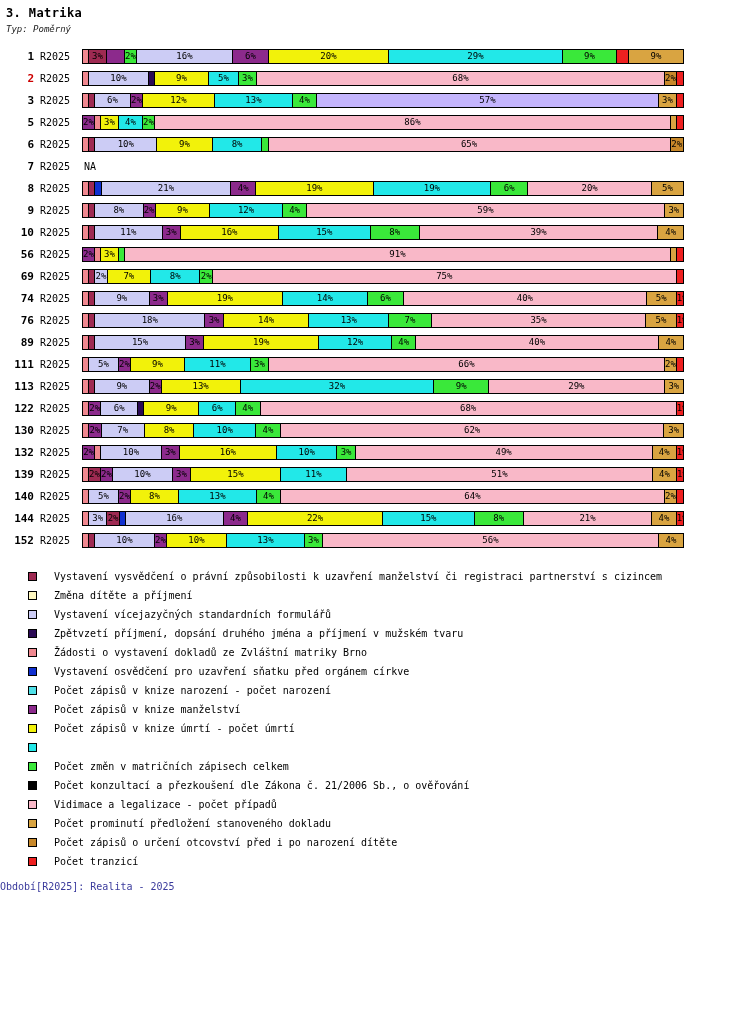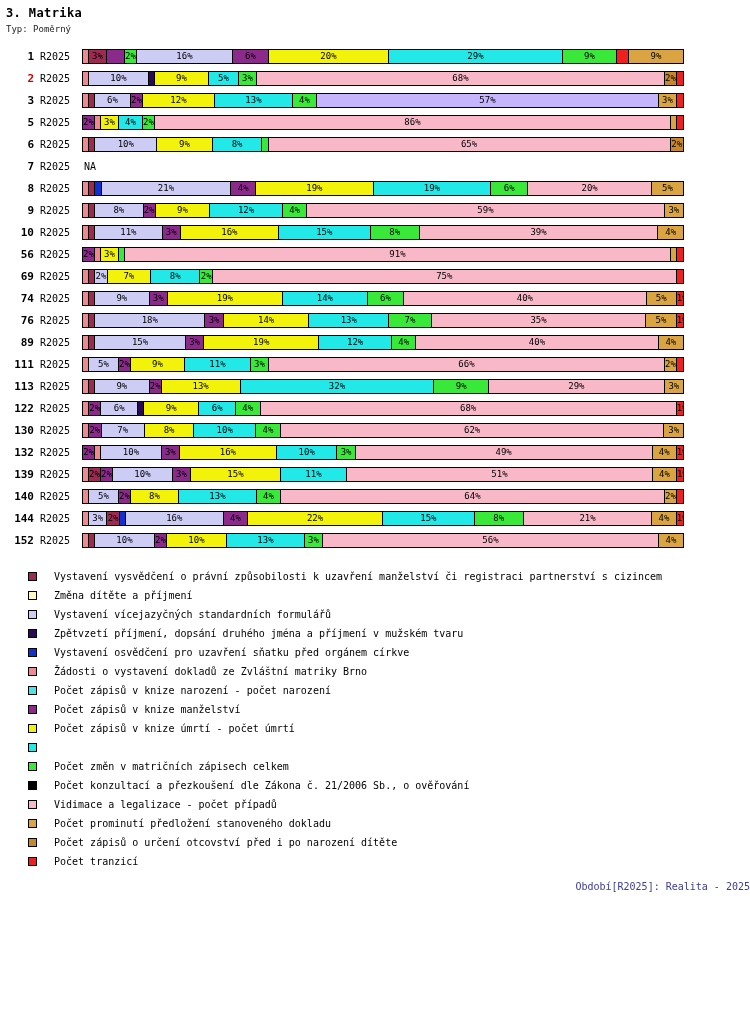--- a/index.html
+++ b/index.html
@@ -30,20 +30,21 @@
     font-size: 12px;
     font-weight: bold;
     letter-spacing: 0.4px;
     margin: 3px 0 0 0;
     white-space: nowrap;
   }
   .h-type {
     font-size: 9px;
     margin: 4px 0 0 0;
     color: #222;
+    font-style: italic;
   }
 
   .chart {
     position: relative;
     margin-top: 14px;
   }
   .row {
     display: flex;
     align-items: center;
     height: 17px;
@@ -109,21 +110,21 @@
     margin-right: 9px;
     flex: 0 0 auto;
   }
   .legend-text {
     font-size: 10px;
     white-space: nowrap;
     margin-left: 8px;
   }
   .footer {
     margin-top: 10px;
-    text-align: right;
+    text-align: left;
     font-size: 10px;
     color: #3a3a9c;
   }
 </style>
 </head>
 <body>
 
 <div class="header">
   <div class="h-title">3. Matrika</div>
   <div class="h-type">Typ: Poměrný</div>
@@ -483,28 +484,28 @@
     </div>
     <div class="legend-item">
       <span class="swatch" style="background: rgb(204, 204, 245);"></span>
       <span class="legend-text">Vystavení vícejazyčných standardních formulářů</span>
     </div>
     <div class="legend-item">
       <span class="swatch" style="background: rgb(43, 10, 85);"></span>
       <span class="legend-text">Zpětvzetí příjmení, dopsání druhého jména a příjmení v mužském tvaru</span>
     </div>
     <div class="legend-item">
+      <span class="swatch" style="background: rgb(240, 136, 144);"></span>
+      <span class="legend-text">Žádosti o vystavení dokladů ze Zvláštní matriky Brno</span>
+    </div>
+    <div class="legend-item">
       <span class="swatch" style="background: rgb(16, 48, 208);"></span>
       <span class="legend-text">Vystavení osvědčení pro uzavření sňatku před orgánem církve</span>
     </div>
     <div class="legend-item">
-      <span class="swatch" style="background: rgb(240, 136, 144);"></span>
-      <span class="legend-text">Žádosti o vystavení dokladů ze Zvláštní matriky Brno</span>
-    </div>
-    <div class="legend-item">
       <span class="swatch" style="background: rgb(79, 224, 232);"></span>
       <span class="legend-text">Počet zápisů v knize narození - počet narození</span>
     </div>
     <div class="legend-item">
       <span class="swatch" style="background: rgb(140, 42, 140);"></span>
       <span class="legend-text">Počet zápisů v knize manželství</span>
     </div>
     <div class="legend-item">
       <span class="swatch" style="background: rgb(242, 242, 10);"></span>
       <span class="legend-text">Počet zápisů v knize úmrtí - počet úmrtí</span>

